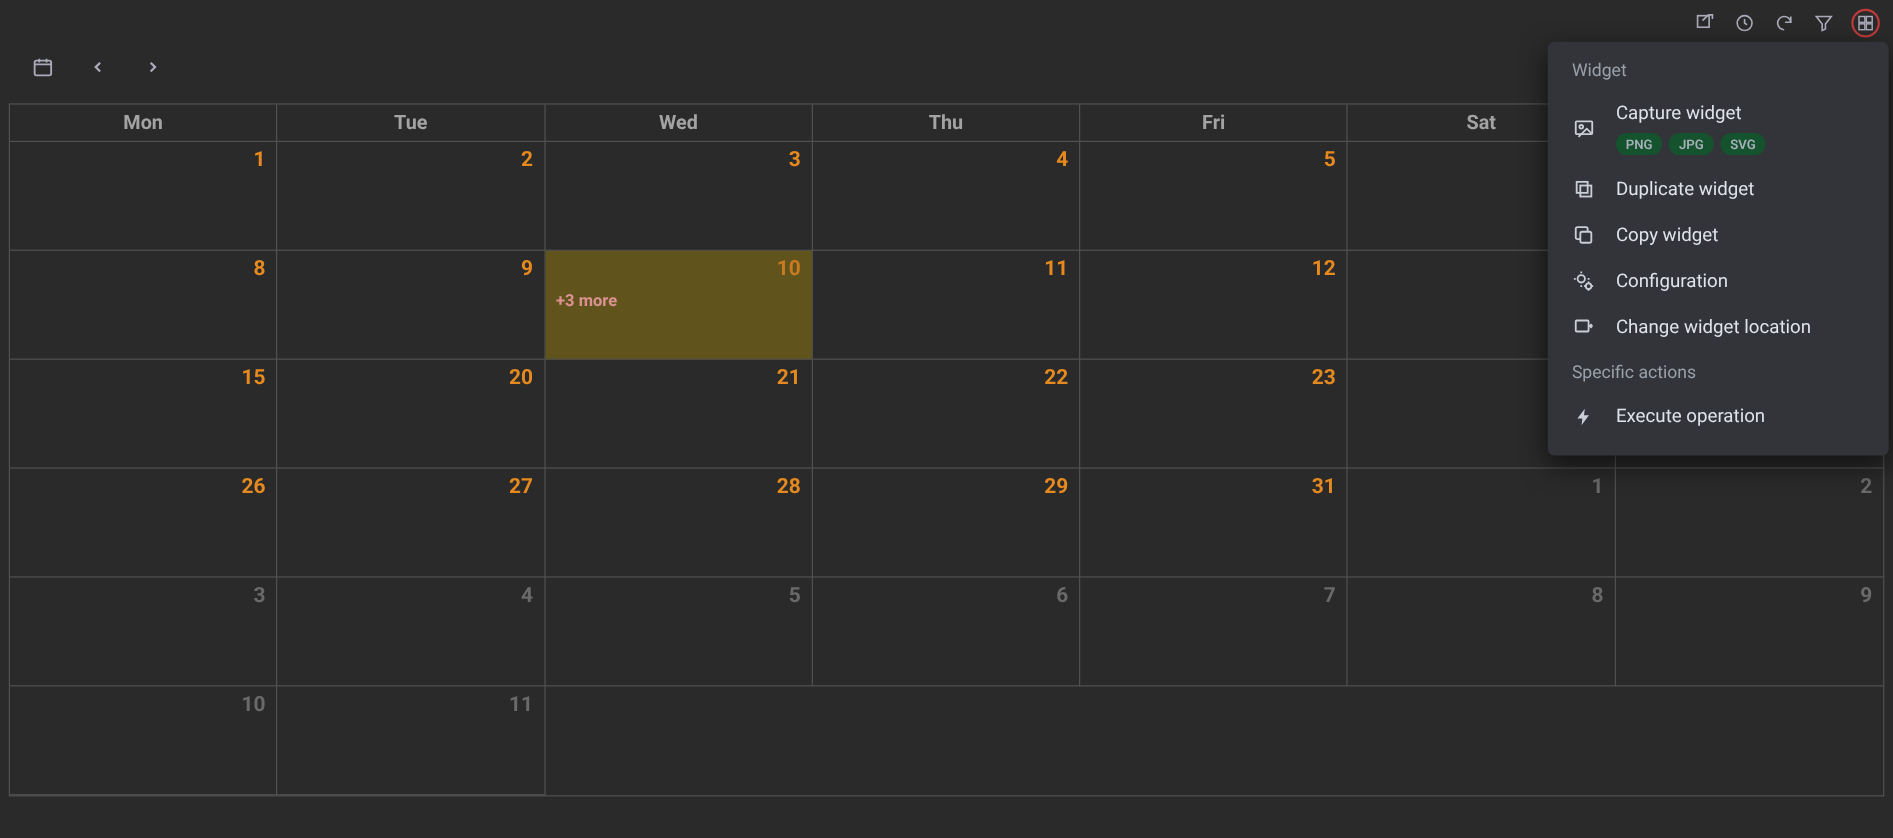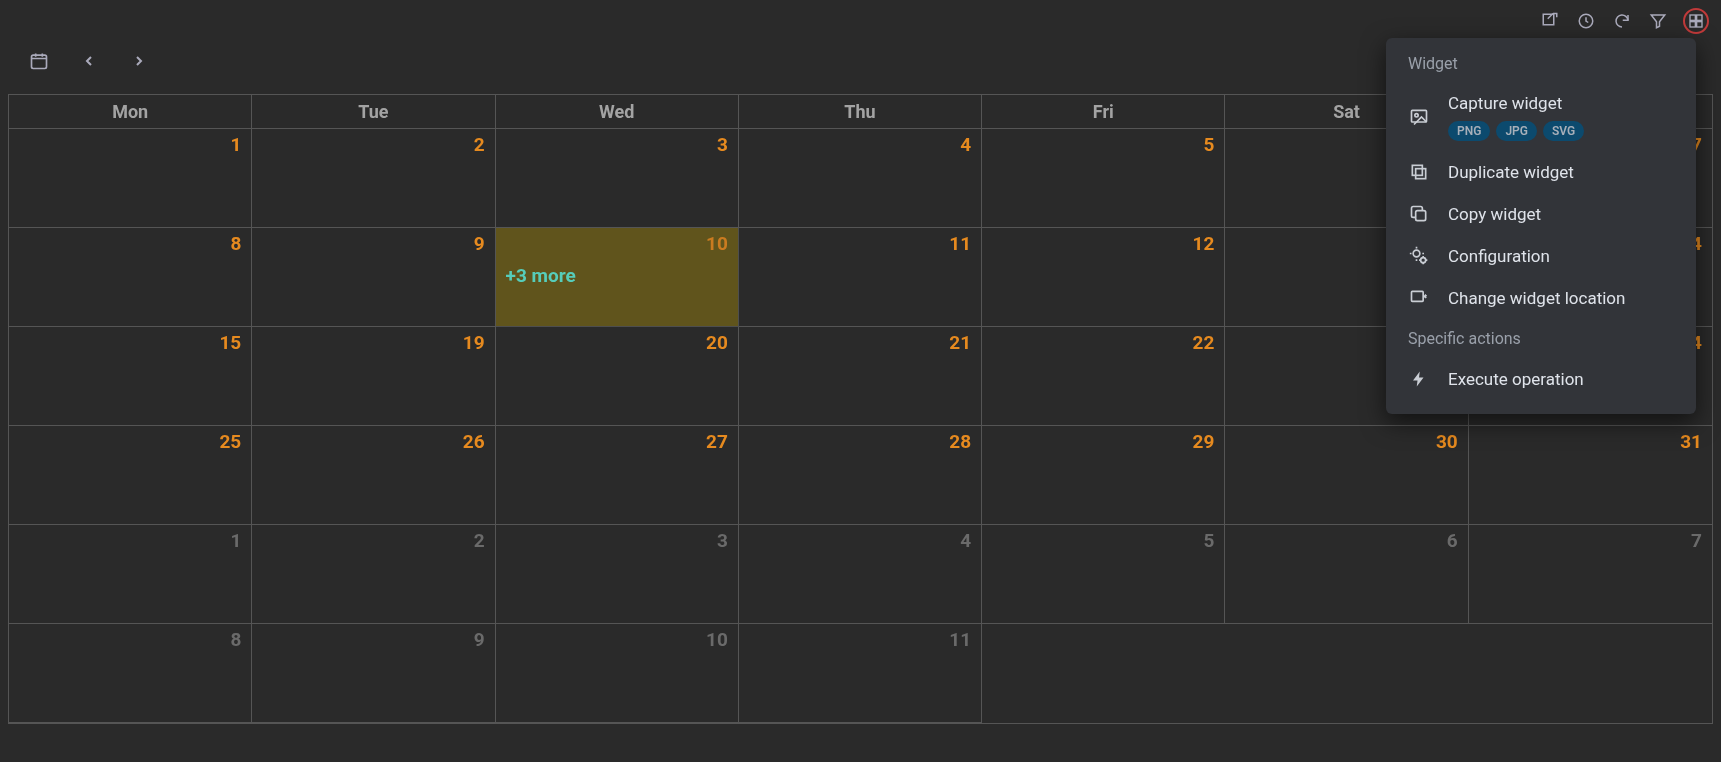--- a/index.html
+++ b/index.html
@@ -91,29 +91,29 @@
     right: 10px;
     font-size: 19px;
     font-weight: 700;
     color: #e68a1f;
   }
   .cell.other-month .num { color: #6a6a6a; }
   .cell.highlighted { background: #6a5c1a; opacity:0.85;}
   .cell .more {
     display: block;
     margin-top: 30px;
-    font-size: 19px;
+    font-size: 15px;
     font-weight: 700;
-    color: #5eead4;
+    color: #fca5a5;
   }
   
   .context-menu {
     position: absolute;
     top: 38px;
-    right: 25px;
+    right: 4px;
     width: 310px;
     background: #323439;
     border-radius: 6px;
     box-shadow: 0 8px 24px rgba(0,0,0,0.6);
     padding: 16px 0 14px;
     z-index: 10;
   }
   .context-menu .section-title {
     padding: 0 22px 10px;
     color: #9aa0aa;
@@ -131,21 +131,21 @@
   .menu-icon {
     width: 22px;
     height: 22px;
     flex: none;
     display:flex;align-items:center;justify-content:center;
     color:#c9cdd4;
   }
   .capture-row .label-col { display:flex; flex-direction:column; gap:8px;}
   .chips { display:flex; gap:6px; }
   .chip {
-    background:#0c4a6e;
+    background:#14532d;
     color:#a7afb9;
     font-size:12px;
     padding:3px 9px;
     border-radius:10px;
     font-weight:600;
     cursor:pointer;
   }
   svg { display:block; }
 </style>
 </head>
@@ -255,23 +255,20 @@
       <div class="cell">
         <span class="num">13</span>
       </div>
       <div class="cell">
         <span class="num">14</span>
       </div>
       <div class="cell">
         <span class="num">15</span>
       </div>
       <div class="cell">
-        <span class="num">19</span>
-      </div>
-      <div class="cell">
         <span class="num">20</span>
       </div>
       <div class="cell">
         <span class="num">21</span>
       </div>
       <div class="cell">
         <span class="num">22</span>
       </div>
       <div class="cell">
         <span class="num">23</span>
@@ -286,23 +283,20 @@
         <span class="num">26</span>
       </div>
       <div class="cell">
         <span class="num">27</span>
       </div>
       <div class="cell">
         <span class="num">28</span>
       </div>
       <div class="cell">
         <span class="num">29</span>
-      </div>
-      <div class="cell">
-        <span class="num">30</span>
       </div>
       <div class="cell">
         <span class="num">31</span>
       </div>
       <div class="cell other-month">
         <span class="num">1</span>
       </div>
       <div class="cell other-month">
         <span class="num">2</span>
       </div>

